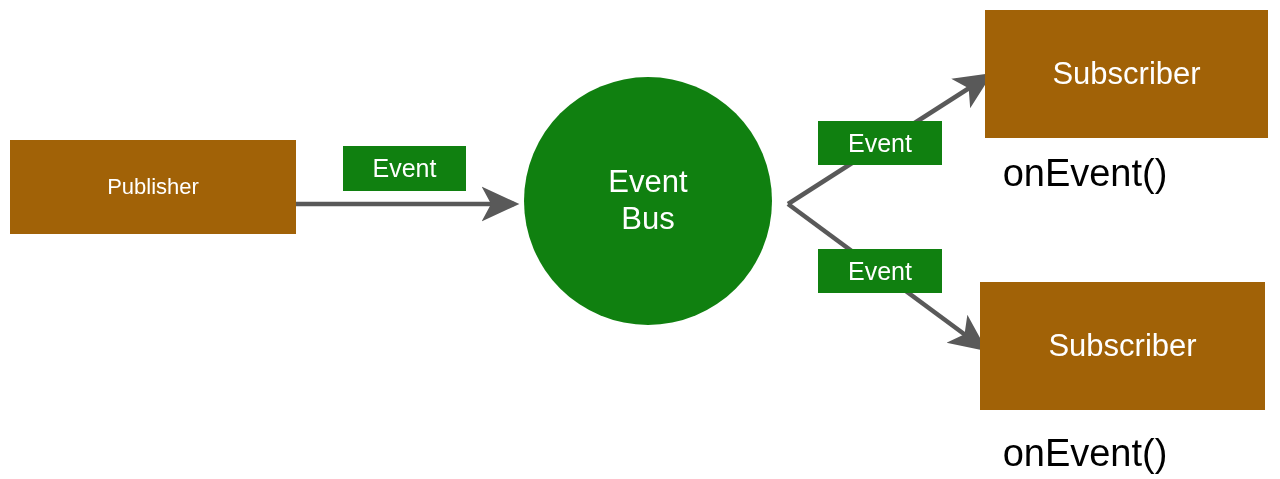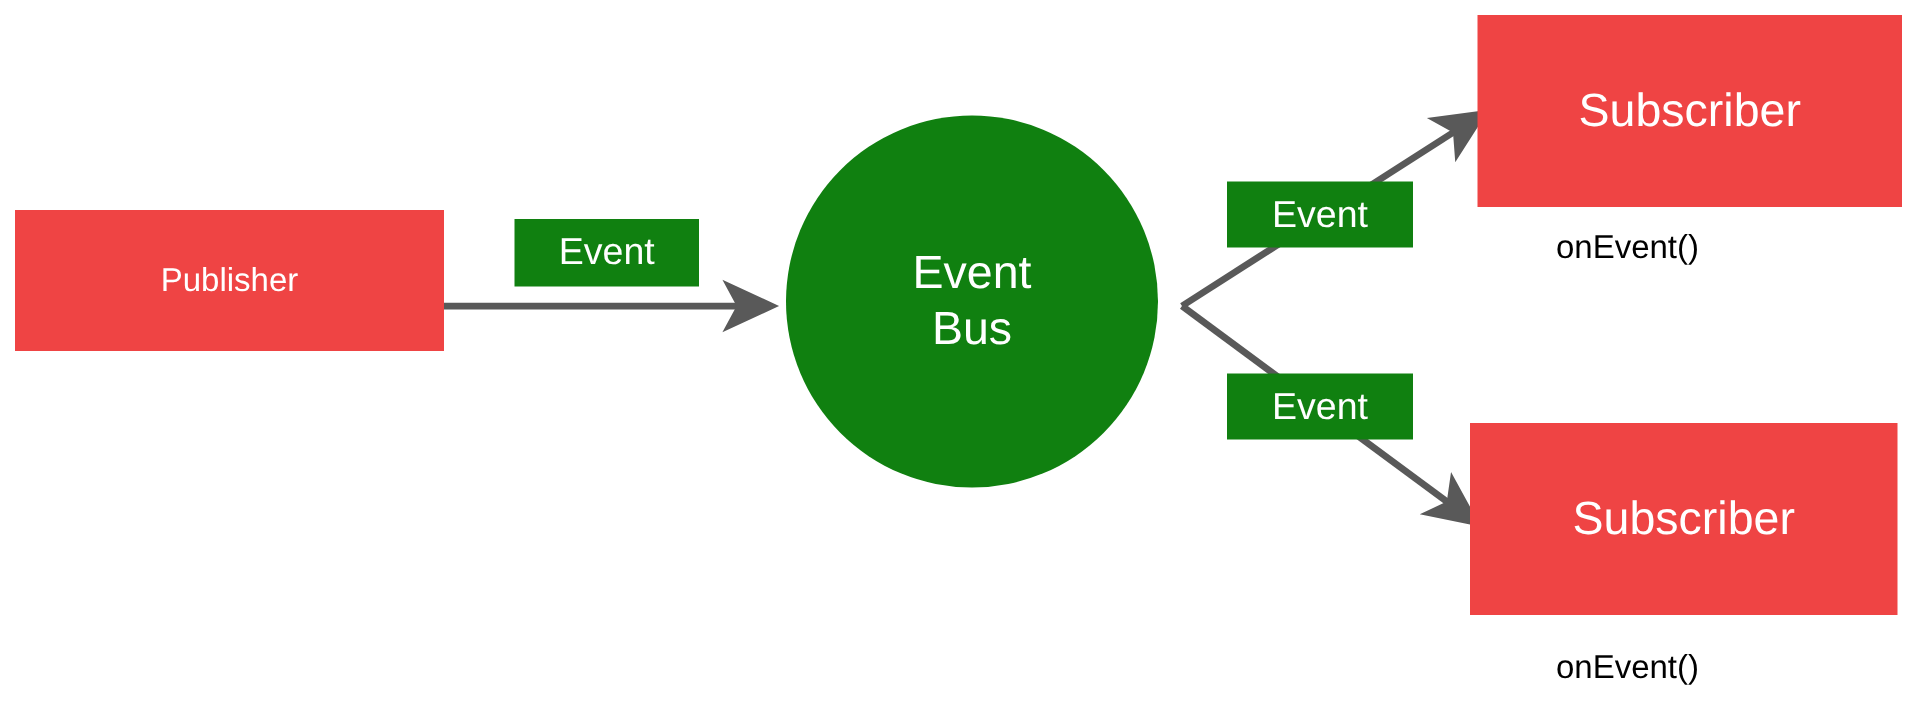--- a/index.html
+++ b/index.html
@@ -26,36 +26,36 @@
   }
   .node {
     position: absolute;
     display: flex;
     align-items: center;
     justify-content: center;
     color: #ffffff;
     box-sizing: border-box;
   }
   .box-light {
-    background: #ef4444;
+    background: #a16207;
   }
   .circle-dark {
     background: #108010;
     border-radius: 50%;
     flex-direction: column;
     line-height: 1.18;
   }
   .chip-dark {
     background: #108010;
     font-size: 25px;
   }
   .plain-label {
     position: absolute;
     color: #000000;
-    font-size: 22px;
+    font-size: 38px;
     white-space: nowrap;
     text-align: center;
   }
 
   
   #publisher-node { left: 10px;  top: 140px; width: 286px; height: 94px; font-size: 22px; }
   #eventbus-node  { left: 524px; top: 77px;  width: 248px; height: 248px; font-size: 31px; }
   #subscriber-top-node { left: 985px; top: 10px;  width: 283px; height: 128px; font-size: 31px; }
   #subscriber-bottom-node { left: 980px; top: 282px; width: 285px; height: 128px; font-size: 31px; }
 

